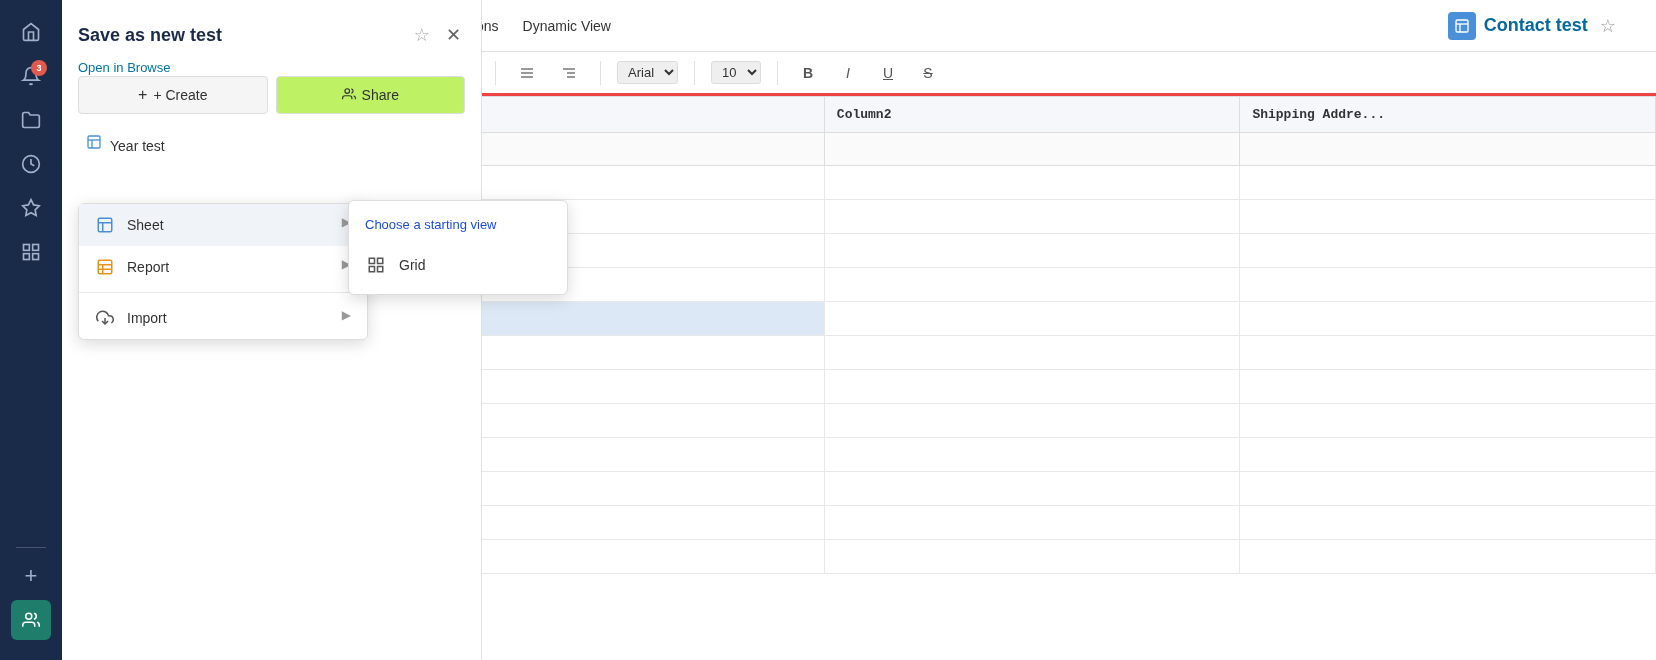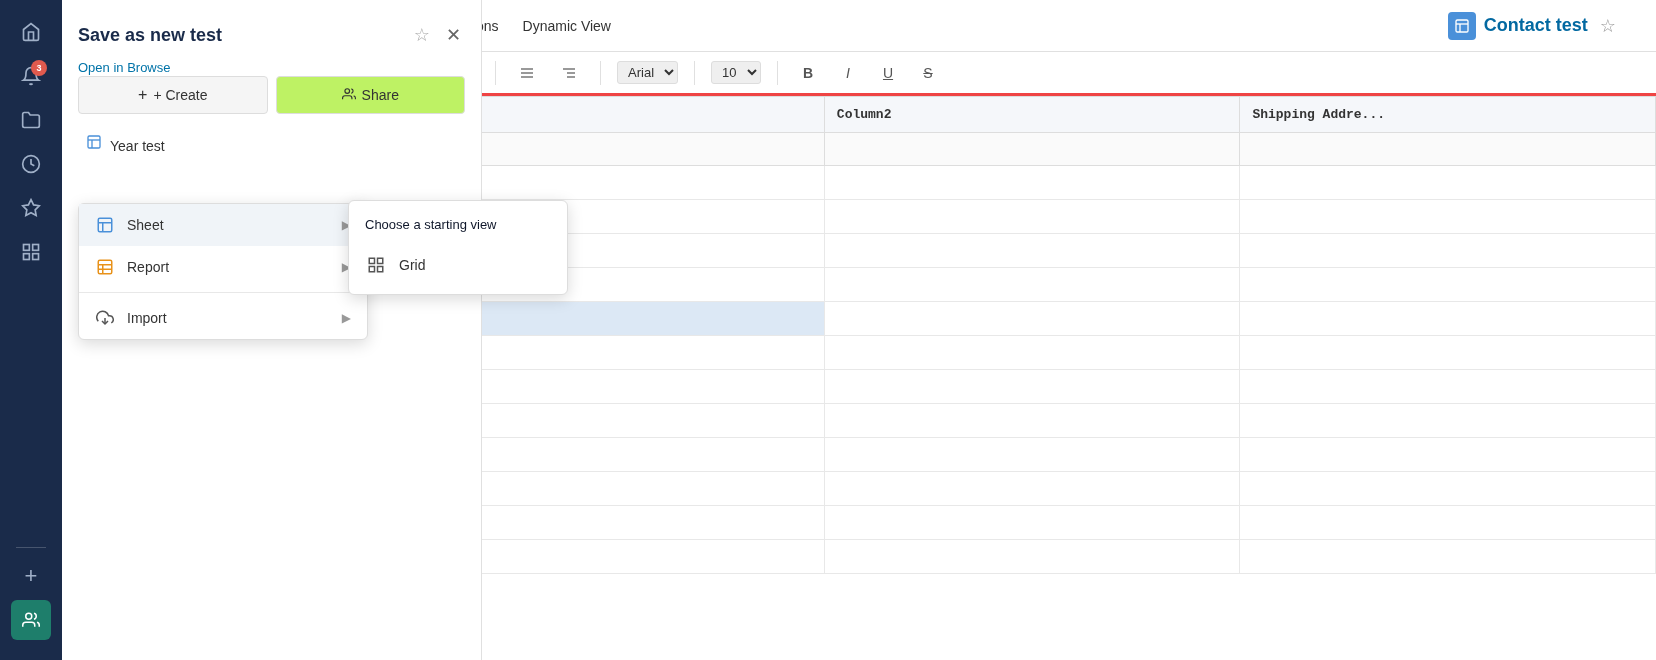--- a/index.html
+++ b/index.html
@@ -152,21 +152,20 @@
       top: 200px;
       width: 290px;
       background: #fff;
       border: 1px solid #ddd;
       border-radius: 6px;
       box-shadow: 0 4px 16px rgba(0,0,0,0.15);
       z-index: 200;
     }
     .dropdown-item {
       display: flex;
-      align-items: center;
       justify-content: space-between;
       padding: 11px 16px;
       cursor: pointer;
       font-size: 14px;
       color: #333;
     }
     .dropdown-item.active-item { background: #f0f4f8; }
     .dropdown-item-left {
       display: flex;
       align-items: center;
@@ -195,21 +194,21 @@
       background: #fff;
       border: 1px solid #ddd;
       border-radius: 6px;
       box-shadow: 0 4px 16px rgba(0,0,0,0.15);
       z-index: 201;
       padding: 8px 0;
     }
     .submenu-title {
       padding: 8px 16px 12px;
       font-size: 13px;
-      color: #0f172a;
+      color: #1d4ed8;
       font-weight: 400;
     }
     .submenu-item {
       display: flex;
       align-items: center;
       gap: 12px;
       padding: 10px 16px;
       cursor: pointer;
       font-size: 14px;
       color: #333;

